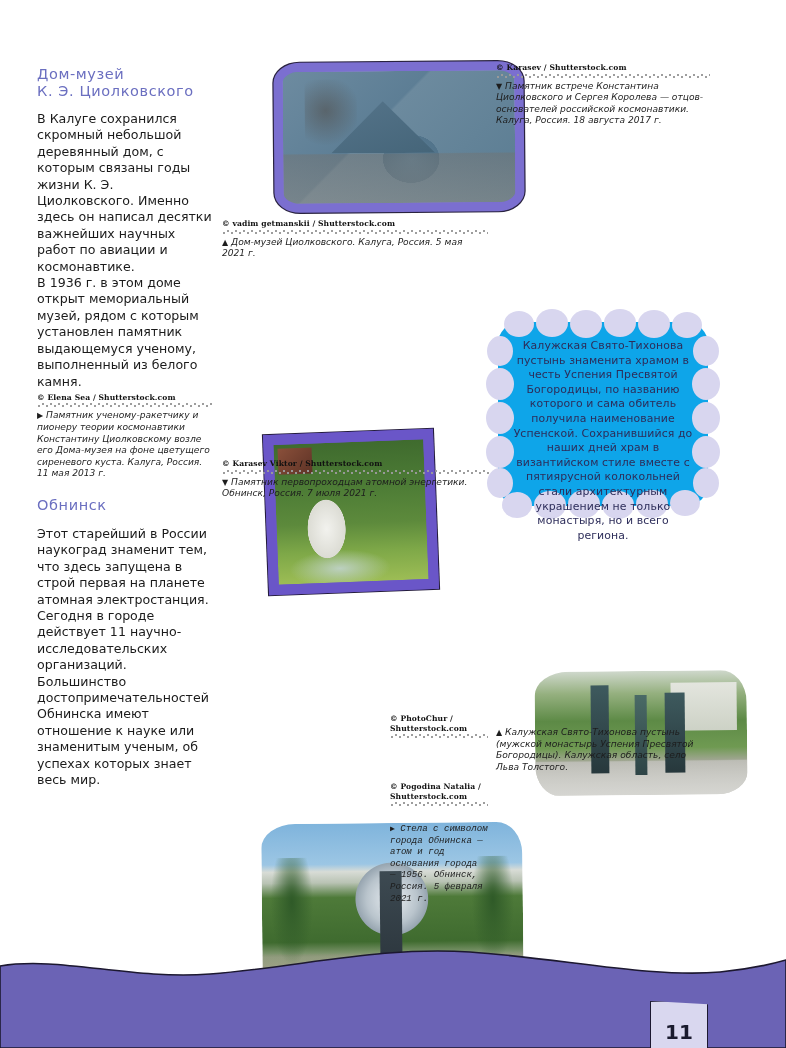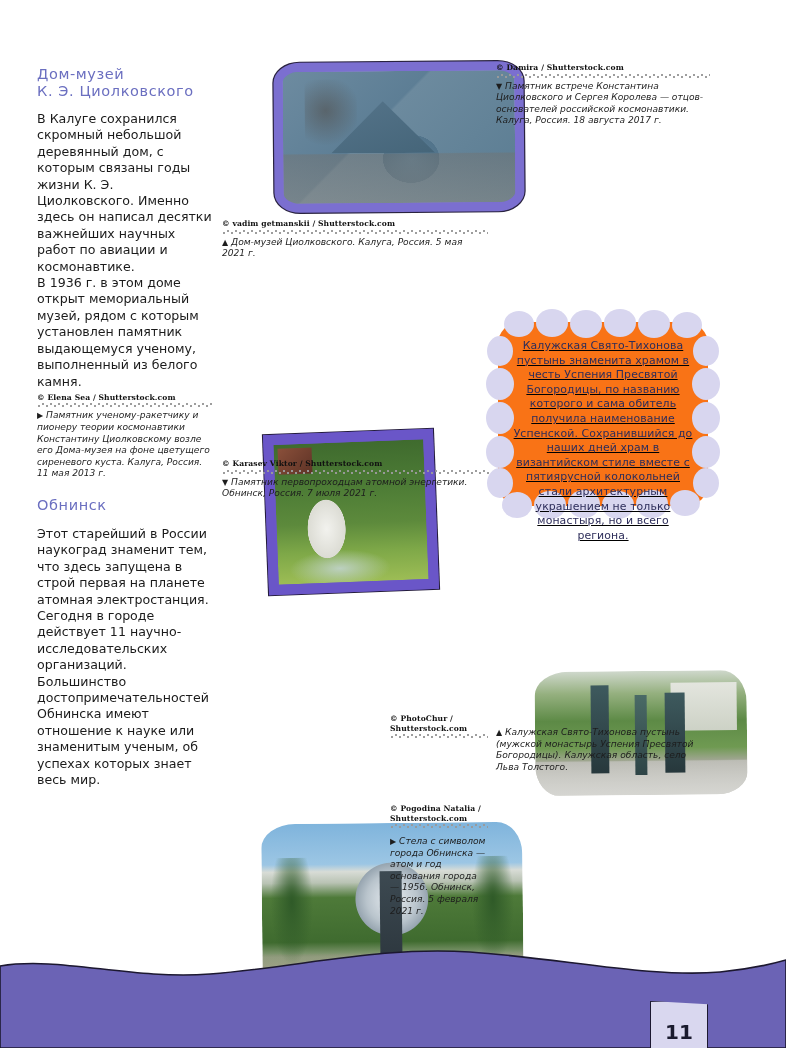--- a/index.html
+++ b/index.html
@@ -114,24 +114,23 @@
   
   .frame-wavy {
     border-radius: 34px 26px 30px 24px / 24px 32px 22px 30px;
     overflow: hidden;
     transform: rotate(-0.6deg);
   }
 
   
   .callout {
     position: absolute;
-    background: #f97316;
+    background: #0ea5e9;
     border-radius: 22px;
     box-sizing: border-box;
-    text-decoration: underline;
   }
   .callout-text {
     position: relative;
     z-index: 3;
     text-align: center;
     color: #2d2d5a;
     font-size: 10.9px;
     line-height: 14.6px;
     letter-spacing: 0.1px;
     padding: 17px 15px 15px 15px;
@@ -274,32 +273,32 @@
     <div style="position:absolute; right:8px; top:34px; width:44px; height:110px;
                 background:radial-gradient(ellipse at 50% 40%, #2f5a28, transparent 68%); z-index:2;"></div>
   </div>
 
   <div class="blk" style="left:390px; top:714px; width:98px;">
     <div class="credit">© PhotoChur /</div>
     <div class="credit">Shutterstock.com</div>
     <div class="credit-rule"></div>
   </div>
 
-  <div class="blk" style="left:390px; top:804px; width:98px;">
+  <div class="blk" style="left:390px; top:782px; width:98px;">
     <div class="credit">© Pogodina Natalia /</div>
     <div class="credit">Shutterstock.com</div>
     <div class="credit-rule"></div>
-    <div class="photocap" style="margin-top:8px;">
+    <div class="photocap" style="margin-top:17px;font-family:Liberation Mono, monospace;">
       <span class="arrow">▶</span>
       <span>Стела с символом города Обнинска — атом и год основания города — 1956. Обнинск, Россия. 5 февраля 2021 г.</span>
     </div>
   </div>
 
   <div class="col-right">
-    <div class="credit">© Damira / Shutterstock.com</div>
+    <div class="credit">© Karasev / Shutterstock.com</div>
     <div class="credit-rule"></div>
     <div class="photocap" style="margin-top:3px;">
       <span class="arrow">▼</span>
       <span>Памятник встрече Константина Циолковского и Сергея Королева — отцов-основателей российской космонавтики. Калуга, Россия. 18 августа 2017 г.</span>
     </div>
   </div>
 
   <div class="blk frame frame-wavy" style="left:497px; top:176px; width:212px; height:124px; background:#fff;">
     <div class="photo" style="background-image:
         linear-gradient(to bottom, rgba(0,0,0,0) 72%, rgba(200,200,196,0.65) 73%, rgba(214,214,210,0.9) 100%),

